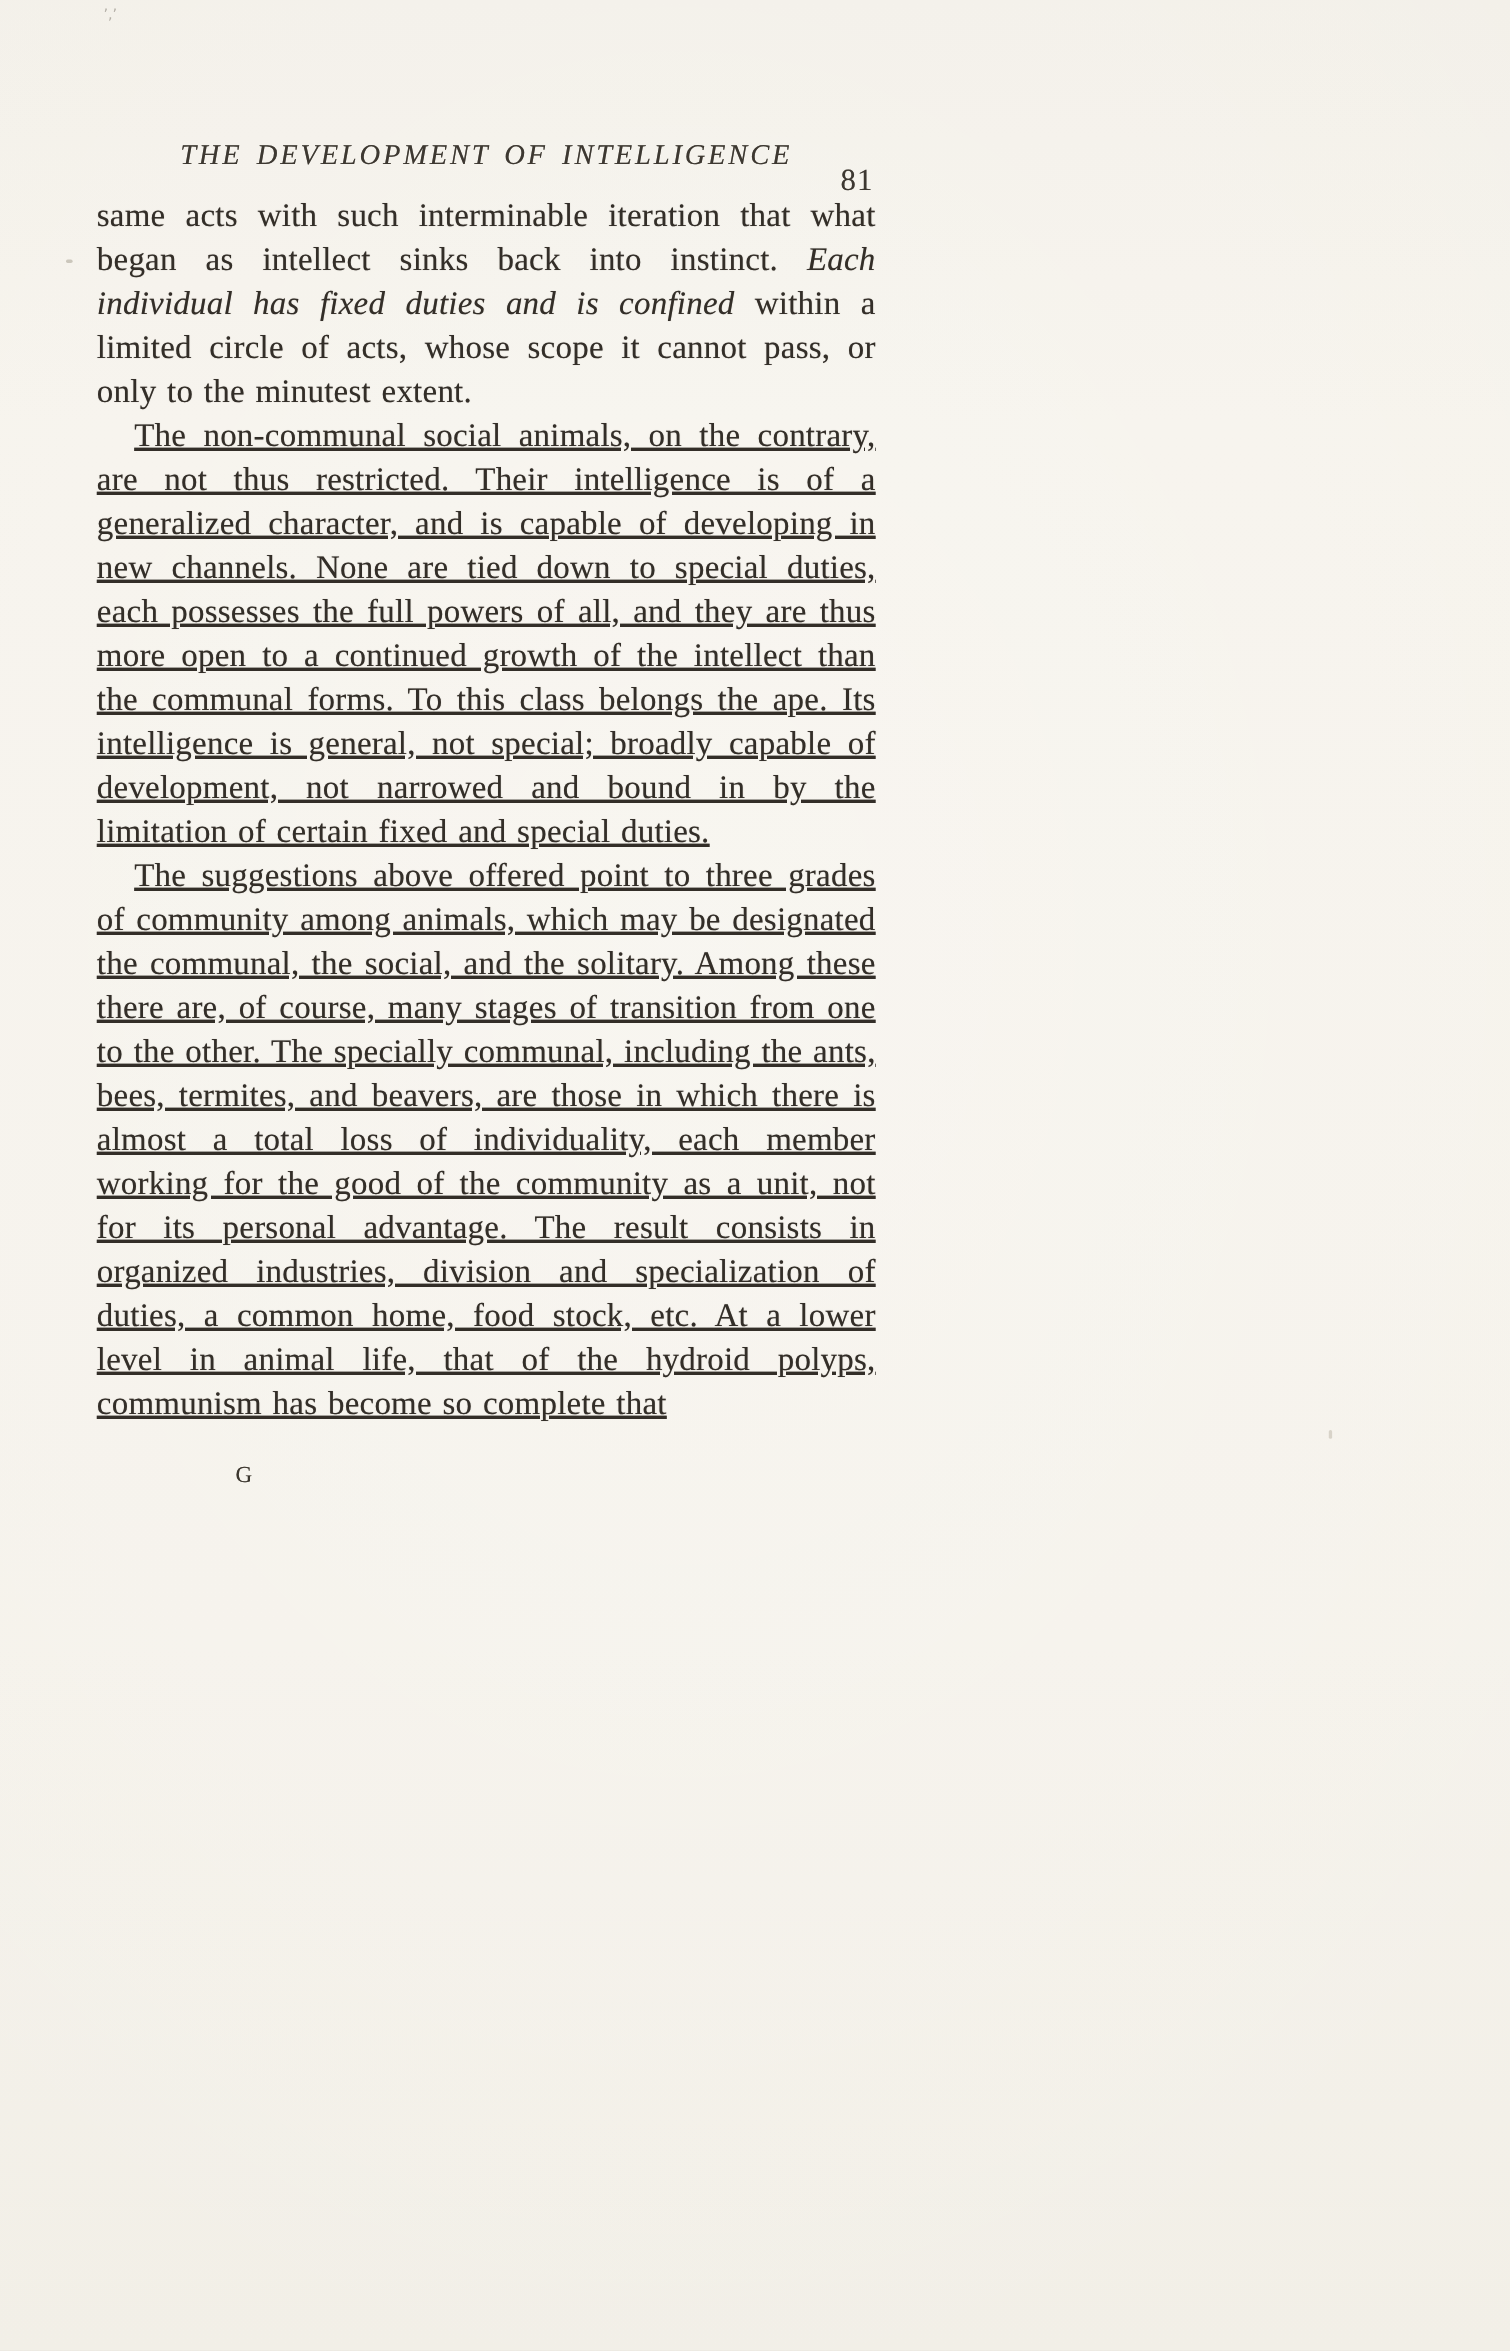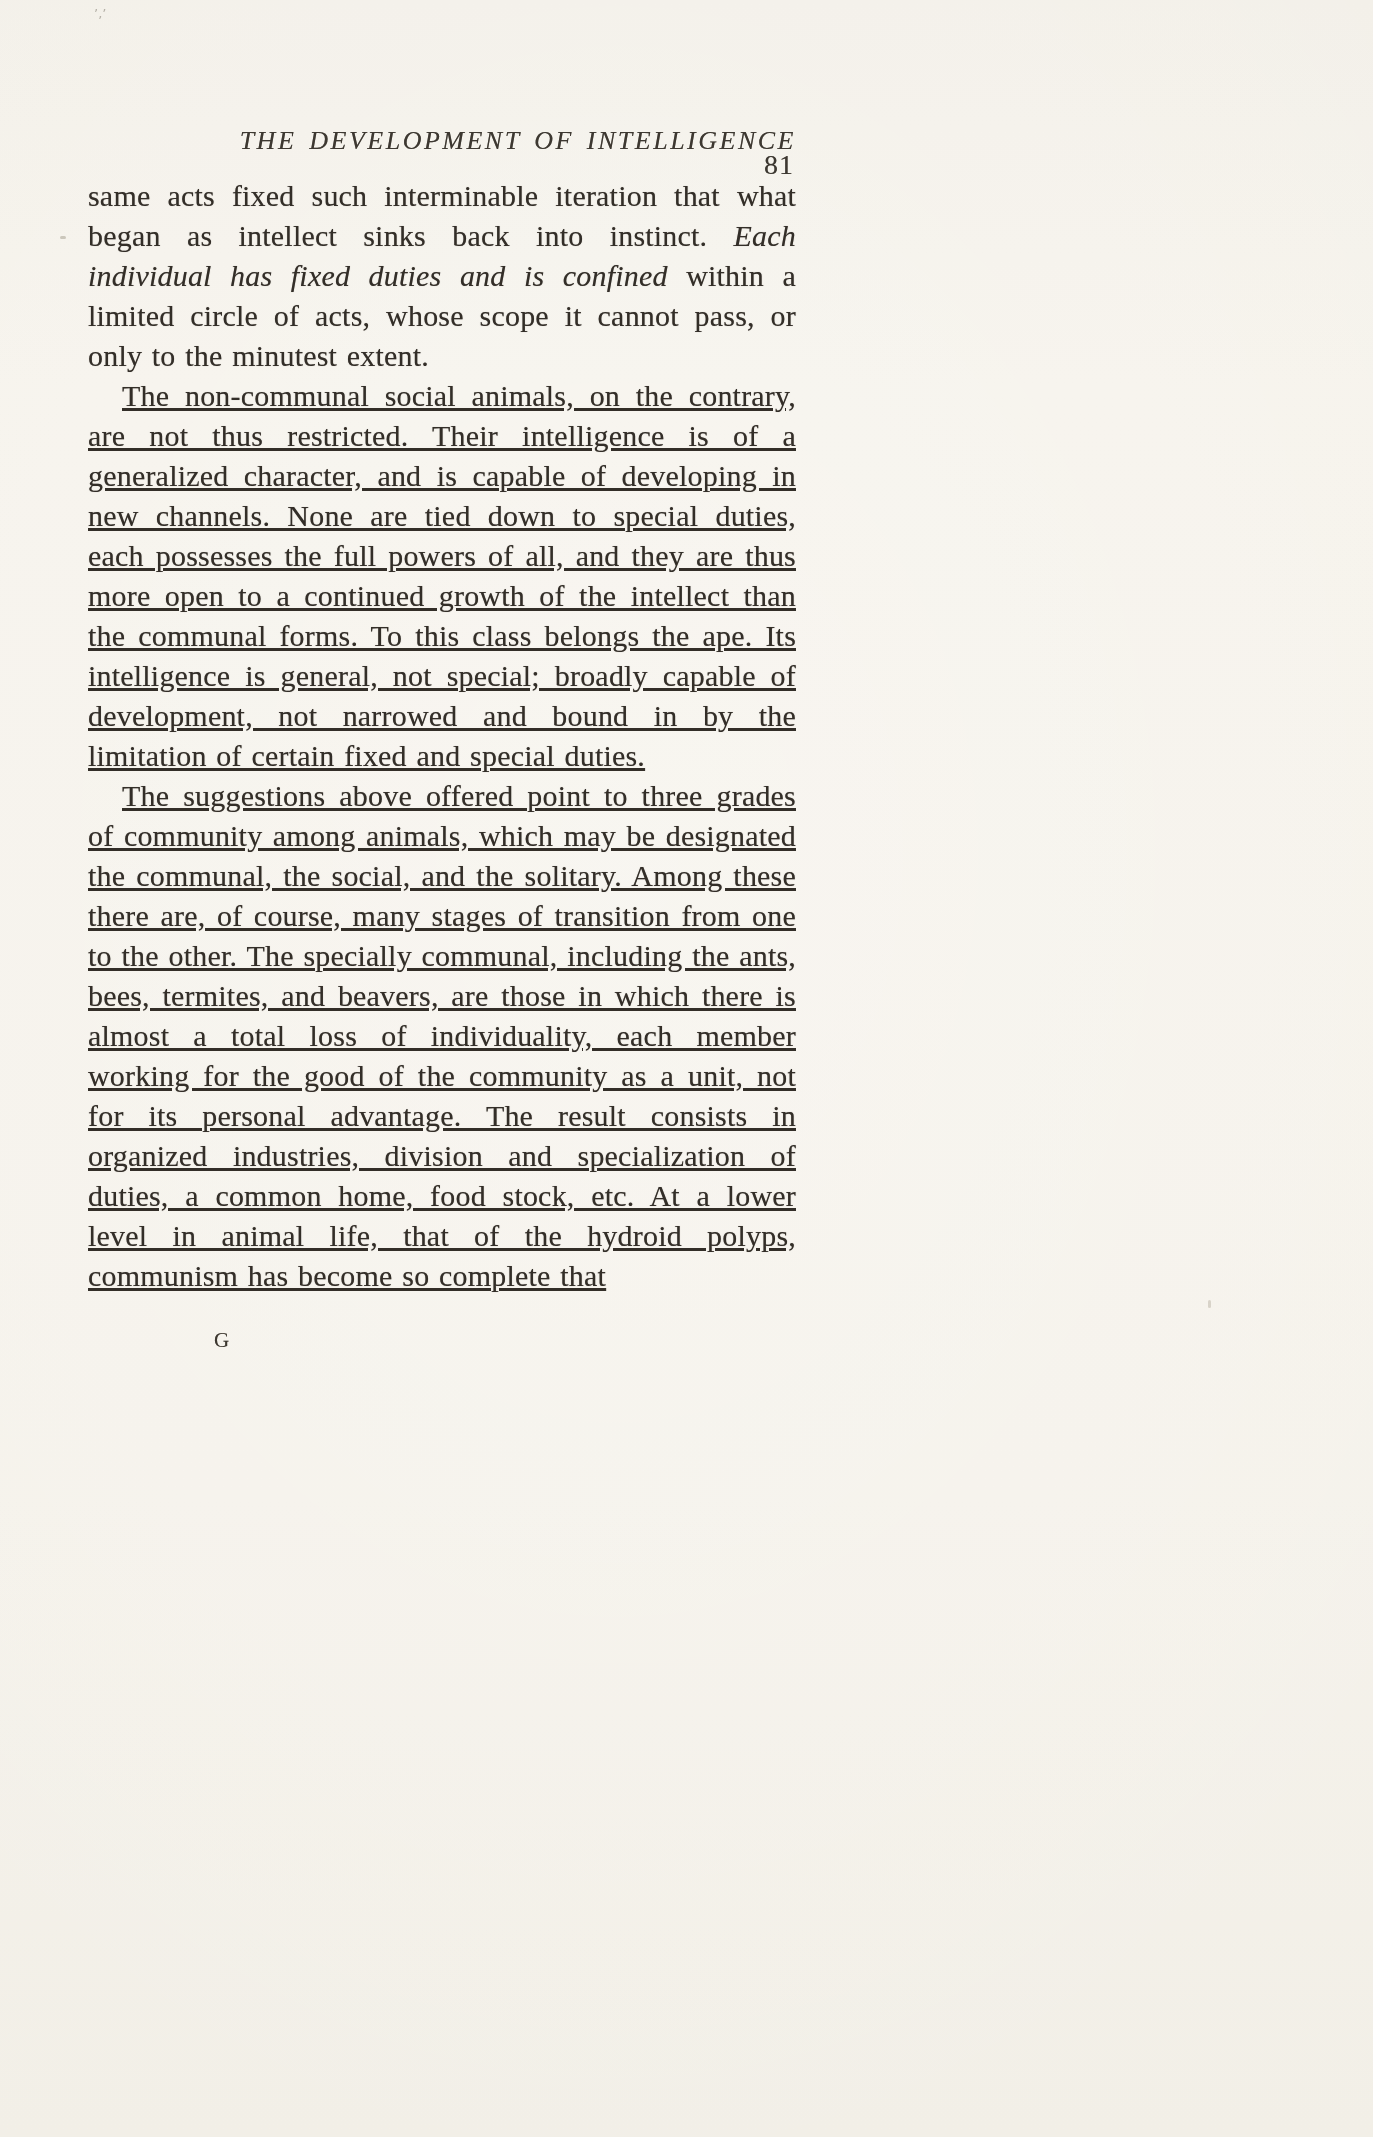--- a/index.html
+++ b/index.html
@@ -22,21 +22,21 @@
   }
   .running-header {
     position: absolute;
     left: 88px;
     top: 126px;
     width: 708px;
     height: 34px;
   }
   .header-title {
     display: block;
-    text-align: right;
+    text-align: center;
     font-style: italic;
     font-size: 26px;
     letter-spacing: 2.5px;
     word-spacing: 4px;
     color: #3d3831;
     text-shadow: 0 0 0.6px rgba(61,56,49,0.55);
   }
   .page-number {
     position: absolute;
     right: 2px;
@@ -111,21 +111,21 @@
 <body>
 
 <div class="page">
 
   <header class="running-header">
     <span class="header-title">THE DEVELOPMENT OF INTELLIGENCE</span>
     <span class="page-number">81</span>
   </header>
 
   <main class="text-block">
-      <p class=""><span>same acts fixed such interminable iteration that what began as intellect sinks back into instinct. </span><em>Each individual has fixed duties and is confined</em><span> within a limited circle of acts, whose scope it cannot pass, or only to the minutest extent.</span></p>
+      <p class=""><span>same acts with such interminable iteration that what began as intellect sinks back into instinct. </span><em>Each individual has fixed duties and is confined</em><span> within a limited circle of acts, whose scope it cannot pass, or only to the minutest extent.</span></p>
       <p class="indent"><span>The non-communal social animals, on the contrary, are not thus restricted. Their intelligence is of a generalized character, and is capable of developing in new channels. None are tied down to special duties, each possesses the full powers of all, and they are thus more open to a continued growth of the intellect than the communal forms. To this class belongs the ape. Its intelligence is general, not special; broadly capable of development, not narrowed and bound in by the limitation of certain fixed and special duties.</span></p>
       <p class="indent"><span>The suggestions above offered point to three grades of community among animals, which may be designated the communal, the social, and the solitary. Among these there are, of course, many stages of transition from one to the other. The specially communal, including the ants, bees, termites, and beavers, are those in which there is almost a total loss of individuality, each member working for the good of the community as a unit, not for its personal advantage. The result consists in organized industries, division and specialization of duties, a common home, food stock, etc. At a lower level in animal life, that of the hydroid polyps, communism has become so complete that</span></p>
     </main>
 
   <div class="signature-mark">G</div>
 
   <div class="artifact" style="left:94px; top:6px;">’,’</div>
   <div class="speck-left"></div>
   <div class="speck-right"></div>
 

